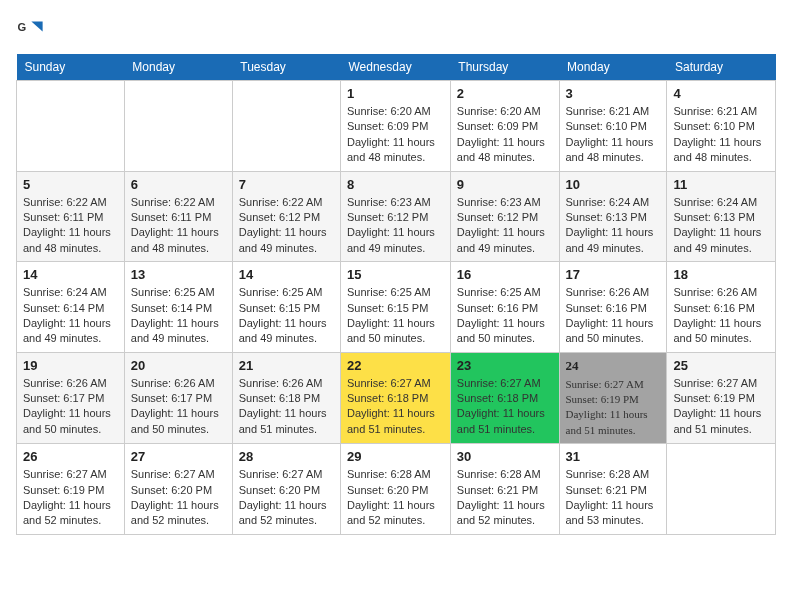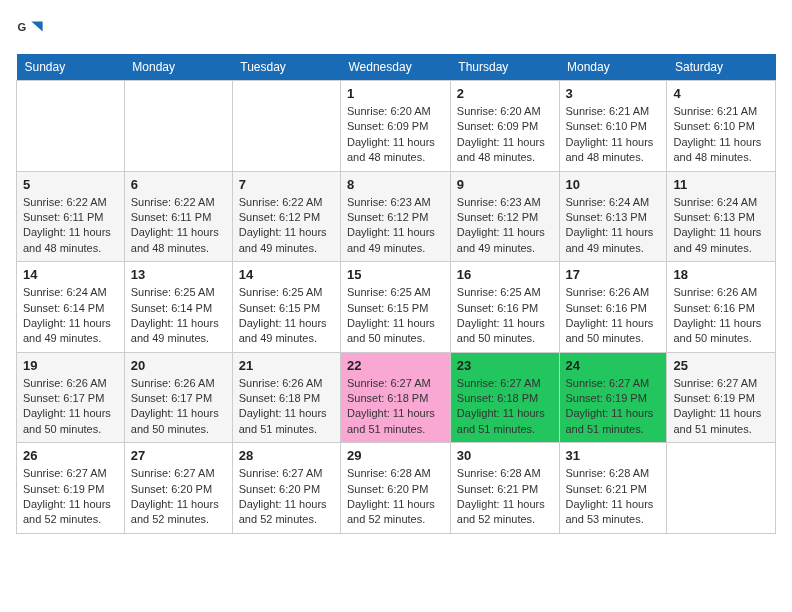--- a/index.html
+++ b/index.html
@@ -206,29 +206,29 @@
           <div class="day-info">Sunrise: 6:26 AM<br>Sunset: 6:17 PM<br>Daylight: 11 hours and 50 minutes.</div>
         </td>
         <td style="background: rgb(245, 245, 245);">
           <span class="day-num">20</span>
           <div class="day-info">Sunrise: 6:26 AM<br>Sunset: 6:17 PM<br>Daylight: 11 hours and 50 minutes.</div>
         </td>
         <td style="background: rgb(245, 245, 245);">
           <span class="day-num">21</span>
           <div class="day-info">Sunrise: 6:26 AM<br>Sunset: 6:18 PM<br>Daylight: 11 hours and 51 minutes.</div>
         </td>
-        <td style="background: #f9a8d4;">
+        <td style="background: #fde047;">
           <span class="day-num">22</span>
           <div class="day-info">Sunrise: 6:27 AM<br>Sunset: 6:18 PM<br>Daylight: 11 hours and 51 minutes.</div>
         </td>
         <td style="background: #22c55e; margin-top: 41px;">
           <span class="day-num">23</span>
           <div class="day-info">Sunrise: 6:27 AM<br>Sunset: 6:18 PM<br>Daylight: 11 hours and 51 minutes.</div>
         </td>
-        <td style="background: #22c55e;">
+        <td style="background: #a3a3a3; font-family: Liberation Serif, serif;">
           <span class="day-num">24</span>
           <div class="day-info">Sunrise: 6:27 AM<br>Sunset: 6:19 PM<br>Daylight: 11 hours and 51 minutes.</div>
         </td>
         <td style="background: rgb(245, 245, 245);">
           <span class="day-num">25</span>
           <div class="day-info">Sunrise: 6:27 AM<br>Sunset: 6:19 PM<br>Daylight: 11 hours and 51 minutes.</div>
         </td>
       </tr>
       <tr>
         <td>

